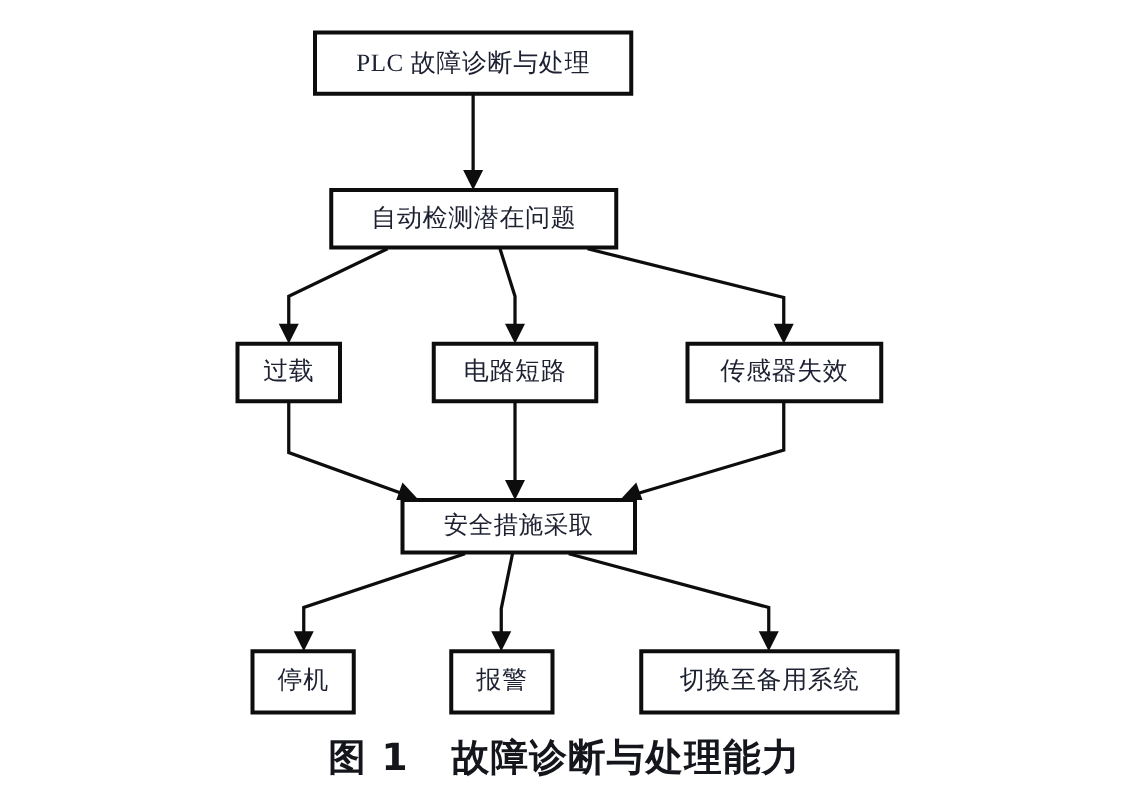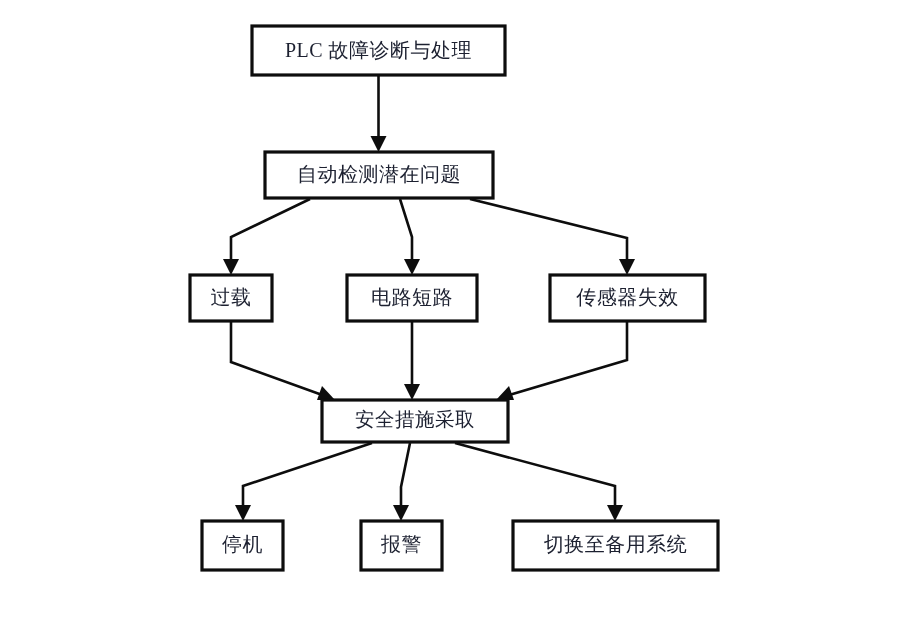--- a/index.html
+++ b/index.html
@@ -174,14 +174,15 @@
       </g>
 
       <g>
         <rect class="node-rect" x="513" y="521" width="205" height="49"></rect>
         <text class="node-label" x="615.5" y="546">切换至备用系统</text>
       </g>
 
     </g>
   </svg>
 
+  <div id="figure-caption">图 1   故障诊断与处理能力</div>
 
 </div>
 
 </body></html>

